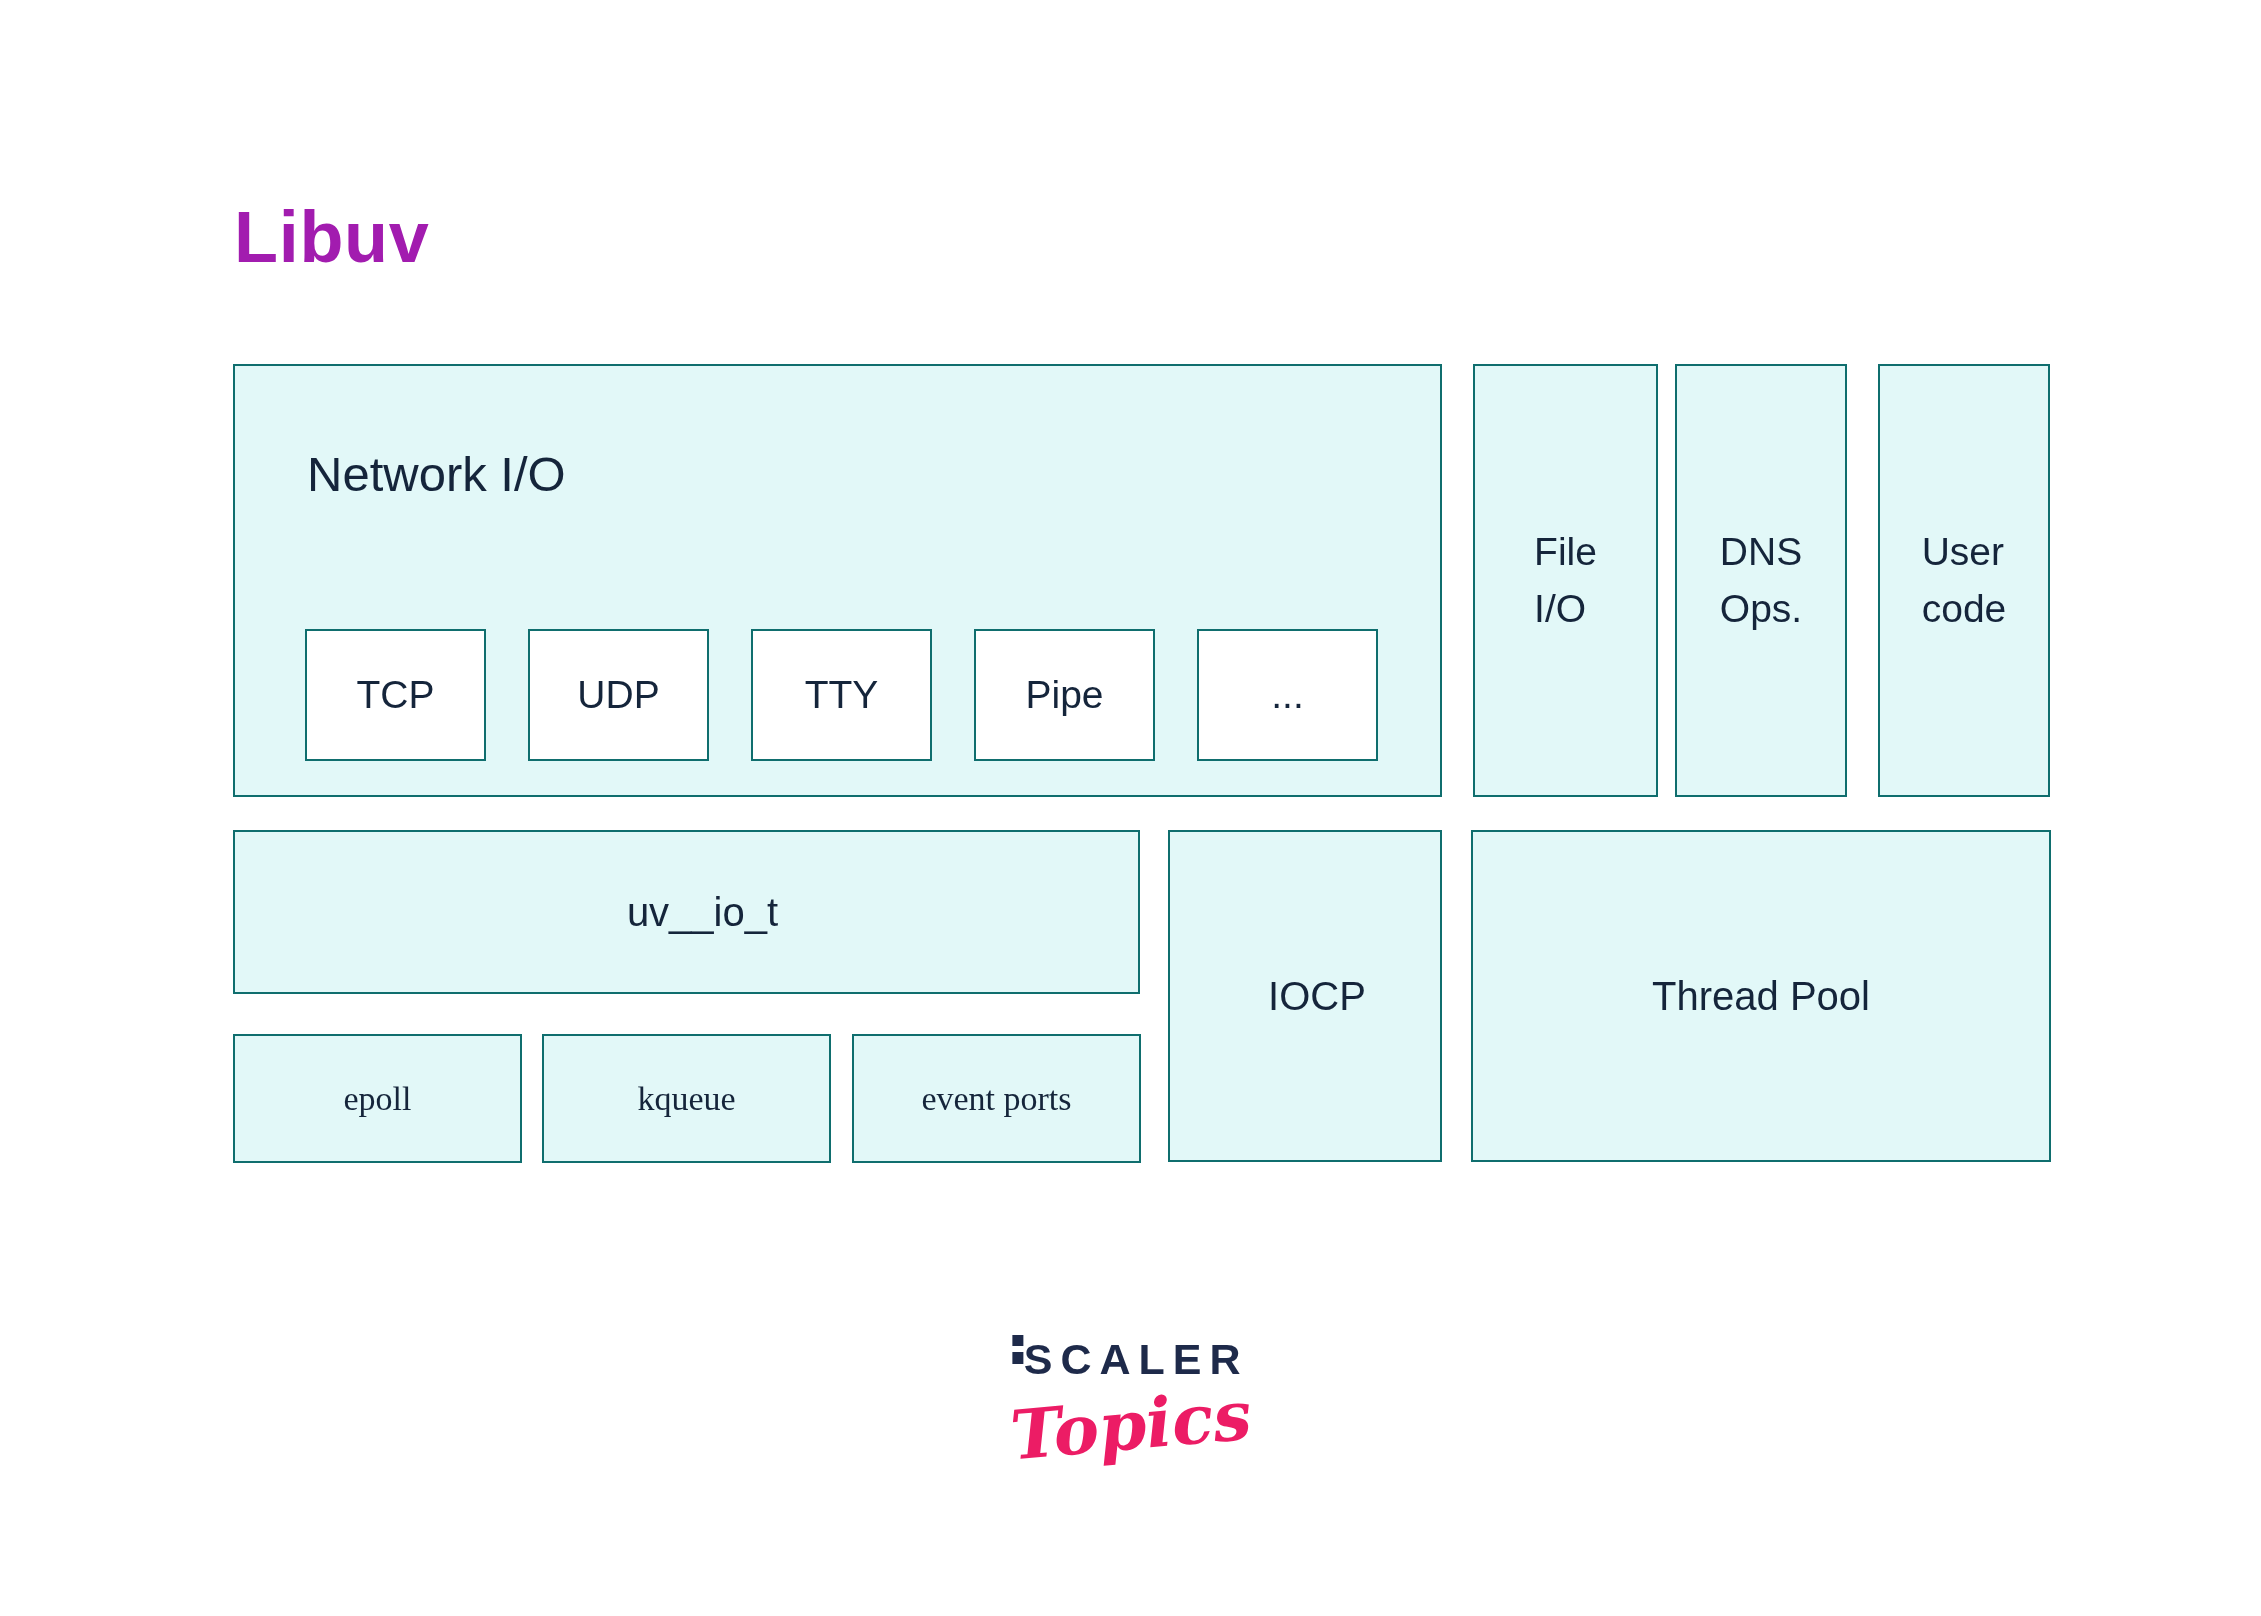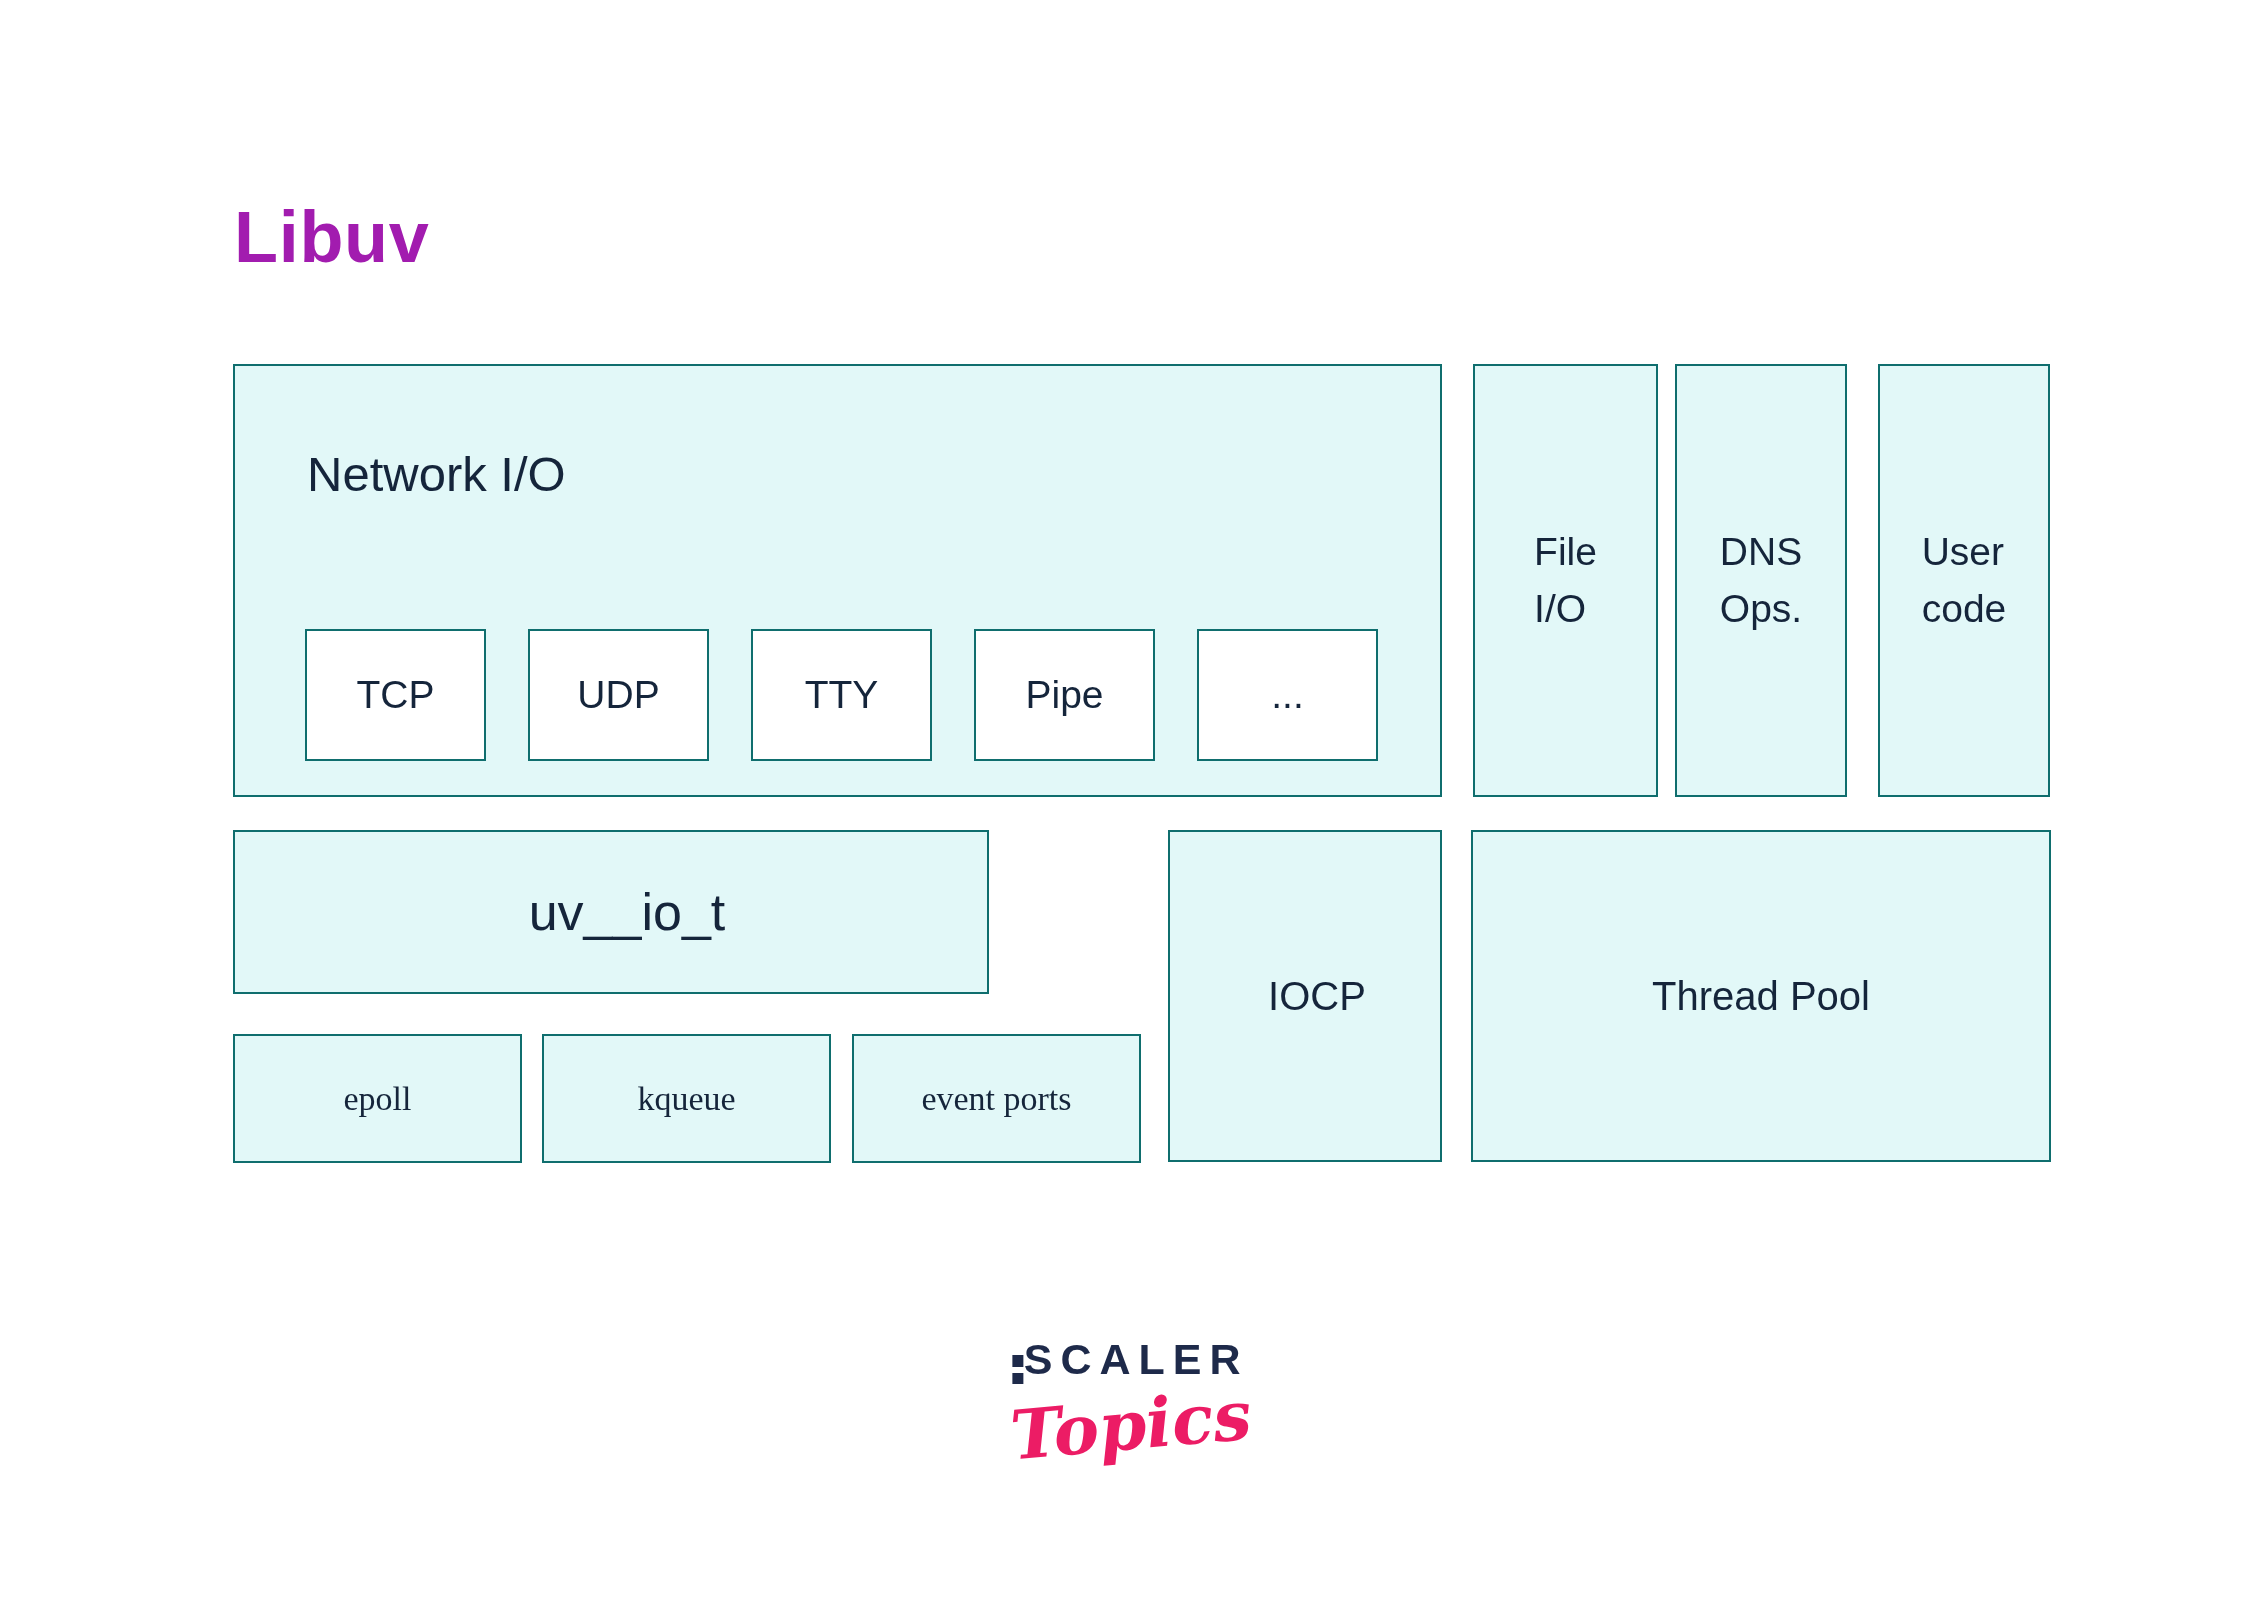--- a/index.html
+++ b/index.html
@@ -67,23 +67,23 @@
     font-size: 39px;
     line-height: 1.45;
     white-space: pre-line;
   }
   .col-file { left: 1473px; top: 364px; width: 185px; height: 433px; }
   .col-dns  { left: 1675px; top: 364px; width: 172px; height: 433px; }
   .col-user { left: 1878px; top: 364px; width: 172px; height: 433px; }
 
   
   .uvio {
-    left: 233px; top: 830px; width: 756px; height: 164px;
+    left: 233px; top: 830px; width: 907px; height: 164px;
     display: flex; align-items: center; justify-content: center;
-    font-size: 52px;
+    font-size: 40px;
     padding-left: 32px;
   }
 
   
   .poller {
     top: 1034px; height: 129px;
     display: flex; align-items: center; justify-content: center;
     font-size: 34px;
     font-family: Liberation Serif, serif;
   }
@@ -109,21 +109,21 @@
     position: absolute;
     left: 50%;
     top: 1335px;
     transform: translateX(-50%);
     display: flex;
     flex-direction: column;
     align-items: center;
   }
   .logo-top {
     display: flex;
-    align-items: flex-end;
+    align-items: flex-start;
   }
   .logo-squares { display: flex; flex-direction: column; gap: 6px; }
   .logo-squares i {
     display: block;
     width: 11.3px;
     height: 11.3px;
     background: #1E2A4A;
   }
   .logo-word {
     font-size: 43px;

